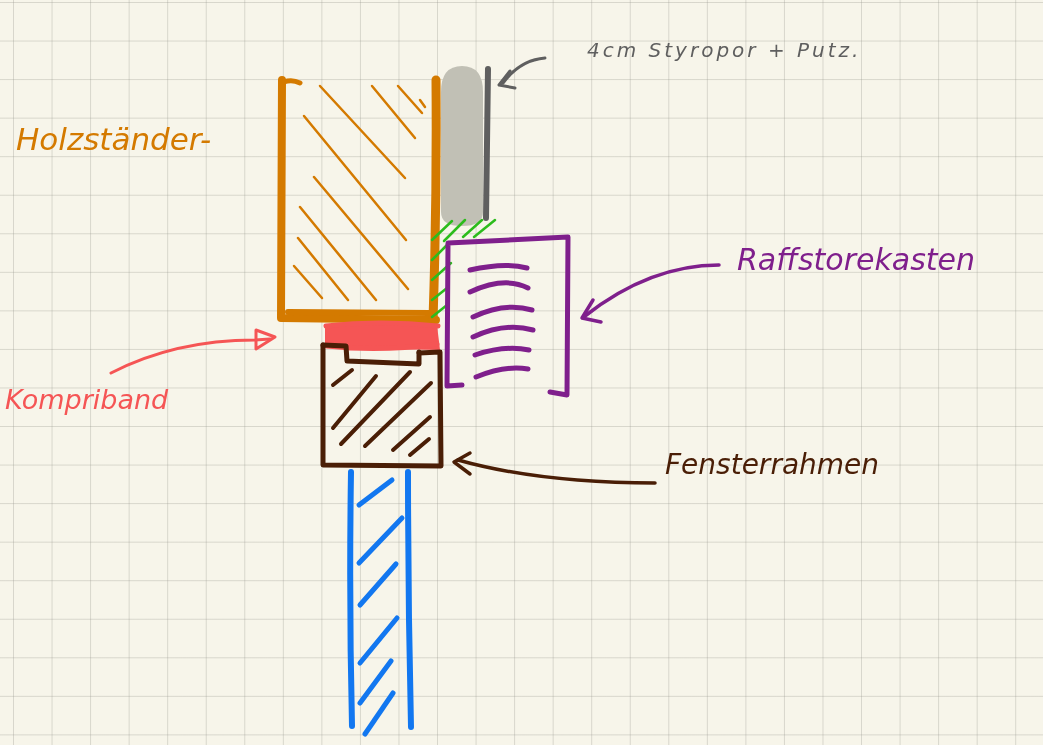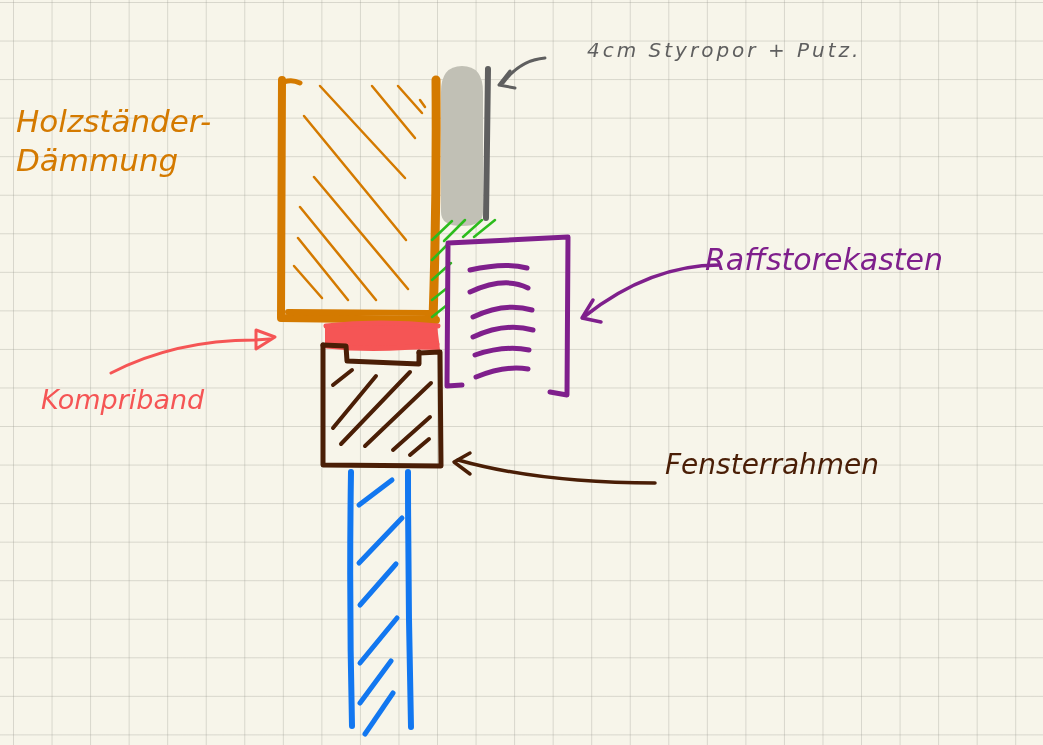--- a/index.html
+++ b/index.html
@@ -111,27 +111,26 @@
   <g class="c-tape" stroke-width="3">
     <path d="M111 373 Q175 340 255 340 L270 339"></path>
     <path d="M256 330 L275 337 L256 349 Z"></path>
   </g>
   <g class="c-frame" stroke-width="3.5">
     <path d="M655 483 Q540 483 458 460"></path>
     <path d="M470 453 L454 462 L470 474"></path>
   </g>
 </svg>
 
-<div class="lbl c-wall-t" style="position:absolute; left:16px; top:102px; font-size:31px; line-height:39px;">
+<div class="lbl c-wall-t" style="position:absolute; left:16px; top:120px; font-size:31px; line-height:39px;">
   <div>Holzständer-</div>
-  <div>Dämmung</div>
 </div>
 <div class="lbl c-plaster-t" style="position:absolute; left:561px; top:38px; font-size:20px; letter-spacing:3px;margin-left:26px;">4cm Styropor + Putz.</div>
-<div class="lbl c-box-t" style="position:absolute; left:705px; top:242px; font-size:30px;">Raffstorekasten</div>
-<div class="lbl c-tape-t" style="position:absolute; left:5px; top:384px; font-size:27px;margin-left:36px;">Kompriband</div>
+<div class="lbl c-box-t" style="position:absolute; left:737px; top:242px; font-size:30px;">Raffstorekasten</div>
+<div class="lbl c-tape-t" style="position:absolute; left:5px; top:384px; font-size:27px;">Kompriband</div>
 <div class="lbl c-frame-t" style="position:absolute; left:665px; top:448px; font-size:28px;">Fensterrahmen</div>
 </div>
 
 <style id="color-style">
   .c-wall{stroke:#d47a00} .c-plaster{stroke:#5f5f5f} .c-seal{stroke:#2cbc1c}
   .c-box{stroke:#7f1f8c} .c-tape{stroke:#f55555} .c-frame{stroke:#4a1e06}
   .c-glass{stroke:#1277f0}
   .f-ins{fill:#c1c0b5} .f-tape{fill:#f55555}
   .c-wall-t{color:#d47a00} .c-plaster-t{color:#5f5f5f} .c-box-t{color:#7f1f8c}
   .c-tape-t{color:#f55555} .c-frame-t{color:#4a1e06}

